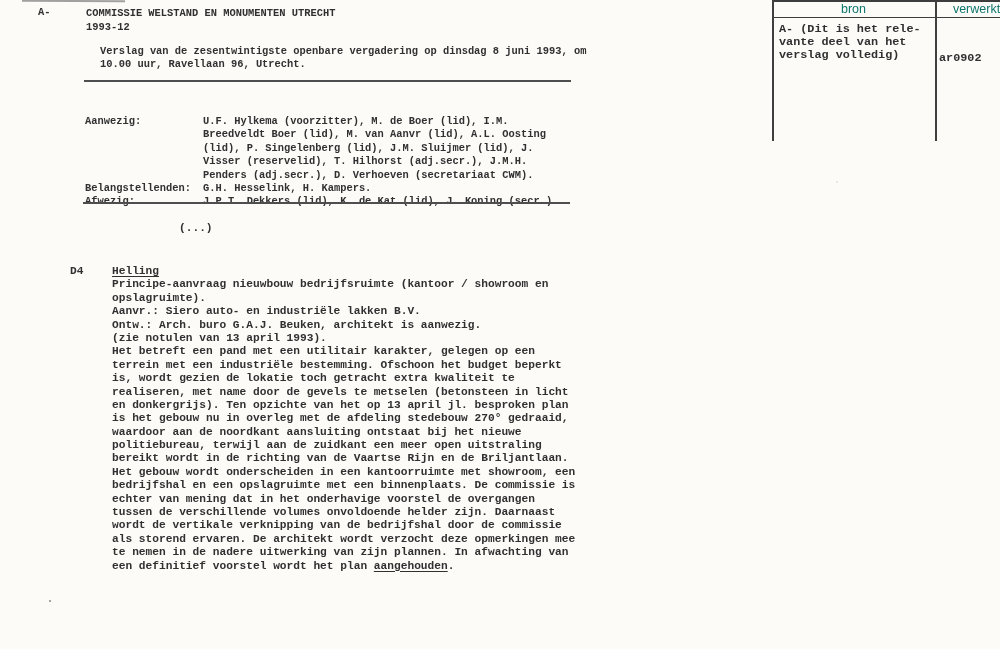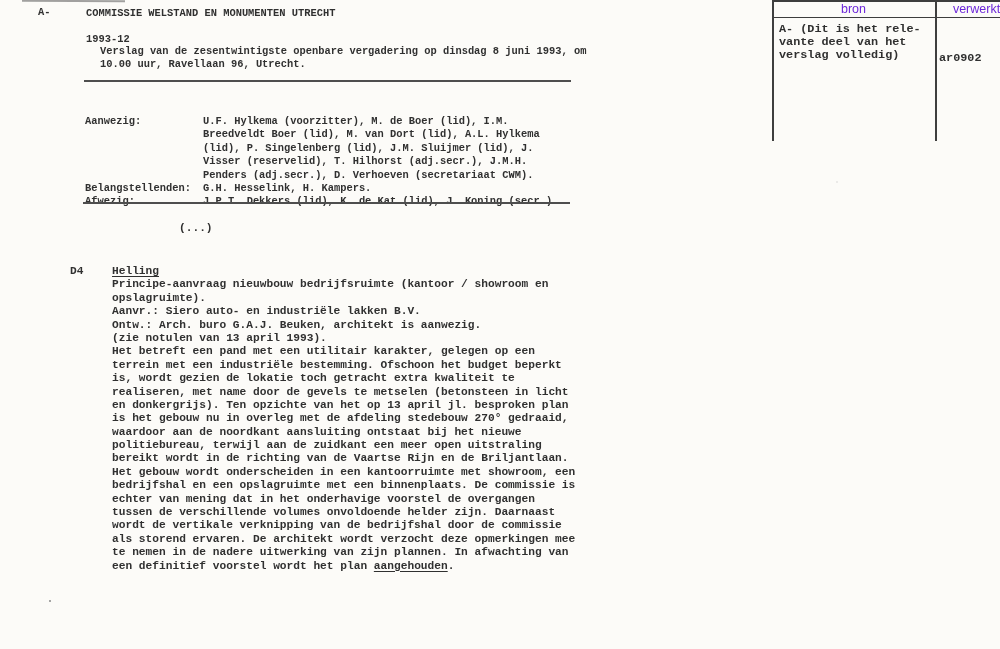--- a/index.html
+++ b/index.html
@@ -9,21 +9,21 @@
     font-family:"Liberation Mono","DejaVu Sans Mono",monospace;
   }
   .abs{position:absolute;}
   .tw{
     font-family:"Liberation Mono","DejaVu Sans Mono",monospace;
     font-weight:bold;color:#303030;white-space:pre;
   }
   .fs-sm{font-size:10.4px;line-height:13.4px;}
   .fs-md{font-size:11.2px;line-height:13.4px;}
   .fs-note{font-size:11.8px;line-height:13.2px;}
-  .sans{font-family:"Liberation Sans","DejaVu Sans",sans-serif;font-size:12.5px;color:#6d28d9;}
+  .sans{font-family:"Liberation Sans","DejaVu Sans",sans-serif;font-size:12.5px;color:#0f766e;}
   .hrule{height:2px;background:#4e4e4e;}
   .vline{width:1.5px;background:#3f3f3f;}
   .thinrule{height:1.5px;background:#3d3d3d;}
   .u{text-decoration:underline;text-decoration-thickness:1.3px;text-underline-offset:2px;}
   .att-row{display:flex;}
   .att-label{width:118px;flex:none;}
   .line{white-space:nowrap;height:13.4px;}
   .center{text-align:center;}
   .artifact-top{background:#555;opacity:.55;transform:rotate(.2deg);}
   .speck{background:#8a8a8a;border-radius:50%;}
@@ -31,31 +31,31 @@
 </head>
 <body>
 
 <div class="abs artifact-top" style="left:22px;top:0;width:103px;height:2px;"></div>
 <div class="abs speck" style="left:49px;top:600px;width:2px;height:2px;"></div>
 <div class="abs speck" style="left:836px;top:181px;width:2px;height:2px;opacity:.2;"></div>
 
 <div class="abs tw fs-sm" style="left:38px;top:6px;">A-</div>
 
 <div class="abs tw fs-sm" style="left:86px;top:7px;">COMMISSIE WELSTAND EN MONUMENTEN UTRECHT</div>
-<div class="abs tw fs-sm" style="left:86px;top:20.5px;margin-top:12px;">1993-12</div>
+<div class="abs tw fs-sm" style="left:86px;top:20.5px;">1993-12</div>
 <div class="abs tw fs-sm" style="left:100px;top:45px;">Verslag van de zesentwintigste openbare vergadering op dinsdag 8 juni 1993, om
 10.00 uur, Ravellaan 96, Utrecht.</div>
 
 <div class="abs hrule" style="left:84px;top:80px;width:487px;"></div>
 
 <div class="abs" style="left:85px;top:91px;width:520px;margin-top:24px;">
   <div class="att-row">
     <div class="tw fs-sm att-label">Aanwezig:</div>
     <div class="tw fs-sm">U.F. Hylkema (voorzitter), M. de Boer (lid), I.M.
-Breedveldt Boer (lid), M. van Dort (lid), A.L. Hylkema
+Breedveldt Boer (lid), M. van Aanvr (lid), A.L. Oosting
 (lid), P. Singelenberg (lid), J.M. Sluijmer (lid), J.
 Visser (reservelid), T. Hilhorst (adj.secr.), J.M.H.
 Penders (adj.secr.), D. Verhoeven (secretariaat CWM).</div>
   </div>
   <div class="att-row">
     <div class="tw fs-sm att-label">Belangstellenden:</div>
     <div class="tw fs-sm">G.H. Hesselink, H. Kampers.</div>
   </div>
   <div class="att-row">
     <div class="tw fs-sm att-label">Afwezig:</div>

